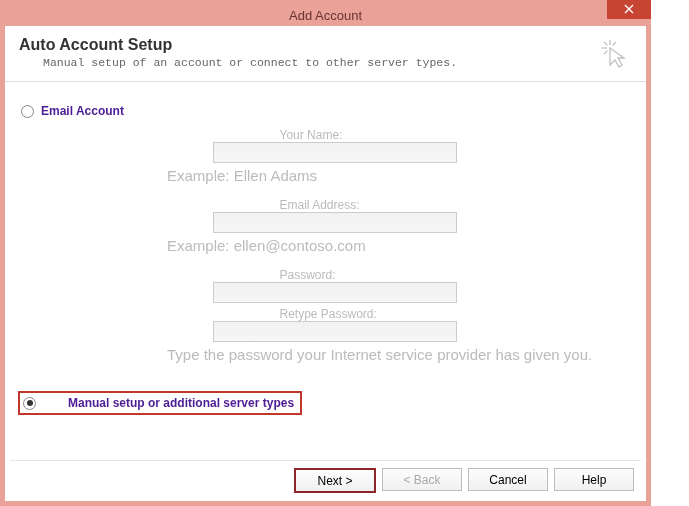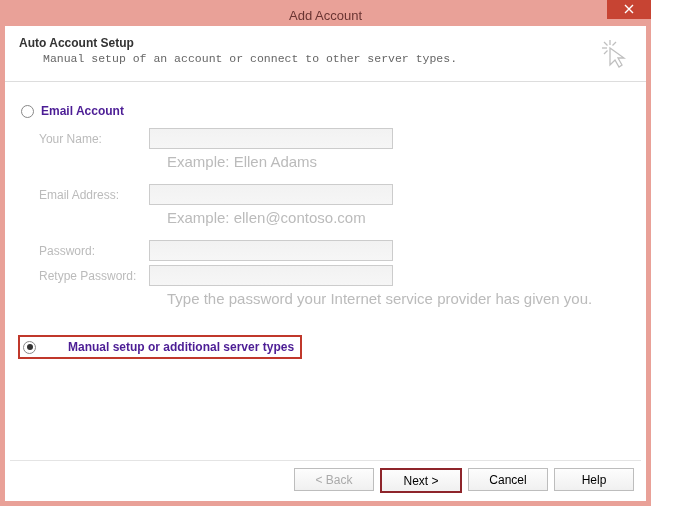--- a/index.html
+++ b/index.html
@@ -3,30 +3,30 @@
   <meta charset="utf-8">
   <style>
     * { box-sizing: border-box; margin: 0; padding: 0; }
     body { font-family: "Segoe UI", Tahoma, sans-serif; font-size: 12px; background: #fff; }
     .window { width: 651px; height: 506px; border: 5px solid #e9a198; background: #fff; position: relative; }
     .titlebar { height: 22px; background: #e9a198; display: flex; align-items: center; justify-content: center; position: relative; margin-top: -1px; }
     .titlebar-title { color: #6a3432; font-size: 13px; }
     .close-btn { position: absolute; right: -5px; top: -5px; width: 44px; height: 20px; background: #c74433; color: #fff; display: flex; align-items: center; justify-content: center; font-size: 13px; cursor: pointer; }
     .close-btn svg { width: 10px; height: 10px; }
     .header { padding: 10px 14px 10px 14px; border-bottom: 1px solid #ddd; display: flex; justify-content: space-between; align-items: flex-start; }
-    .header-title { font-weight: bold; color: #333; font-size: 12px; }
+    .header-title { font-weight: bold; color: #333; font-size: 16px; }
     .header-sub { color: #666; margin-left: 24px; margin-top: 2px; font-size: 11.5px; font-family: Liberation Mono, monospace; }
     .cursor-icon { margin-right: 2px; margin-top: 2px; }
     .content { padding: 22px 16px 0 16px; }
     .radio-row { display: flex; align-items: center; margin-bottom: 10px; }
     .radio { width: 13px; height: 13px; border: 1px solid #888; border-radius: 50%; margin-right: 7px; display: inline-flex; align-items: center; justify-content: center; background: #fff; cursor: pointer; }
     .radio.checked::after { content: ""; width: 6px; height: 6px; background: #333; border-radius: 50%; }
     .radio-label { font-weight: bold; color: #4c1d95; cursor: pointer; }
     .form-section { margin-left: 18px; margin-top: 10px; }
-    .form-row { display: flex; align-items: center; margin-bottom: 4px; }
+    .form-row { display: flex; align-items: center; margin-bottom: 4px; flex-direction: column; }
     .form-label { width: 110px; color: #bbb; font-size: 12px; }
     .form-input { width: 244px; height: 21px; border: 1px solid #ccc; background: linear-gradient(#f2f2f2, #f6f6f6); }
     .form-hint { margin-left: 128px; color: #bbb; font-size: 15px; margin-bottom: 14px; }
     .form-hint.tight { margin-bottom: 10px; }
     .highlighted-row { display: inline-flex; align-items: center; border: 2px solid #c0382b; padding: 3px 6px 3px 3px; margin-top: 18px; margin-left: -3px; gap: 25px; }
     .button-bar { position: absolute; bottom: 8px; right: 12px; display: flex; gap: 6px; }
     .btn { width: 80px; height: 23px; border: 1px solid #bdbdbd; background: linear-gradient(#fdfdfd, #f0f0f0); font-size: 12px; display: flex; align-items: center; justify-content: center; cursor: pointer; }
     .btn.disabled { color: #aaa; cursor: default; }
     .btn.primary { border: 2px solid #8e252b; width: 82px; height: 25px; }
     .separator-line { position: absolute; bottom: 40px; left: 5px; right: 5px; border-top: 1px solid #e4e4e4; }
@@ -95,18 +95,18 @@
 
     <div class="highlighted-row">
       <span class="radio checked"></span>
       <span class="radio-label">Manual setup or additional server types</span>
     </div>
   </div>
 
   <div class="separator-line"></div>
 
   <div class="button-bar">
+    <div class="btn primary">Next &gt;</div>
     <div class="btn disabled">&lt; Back</div>
-    <div class="btn primary">Next &gt;</div>
     <div class="btn">Cancel</div>
     <div class="btn">Help</div>
   </div>
 </div>
 
 </body></html>

